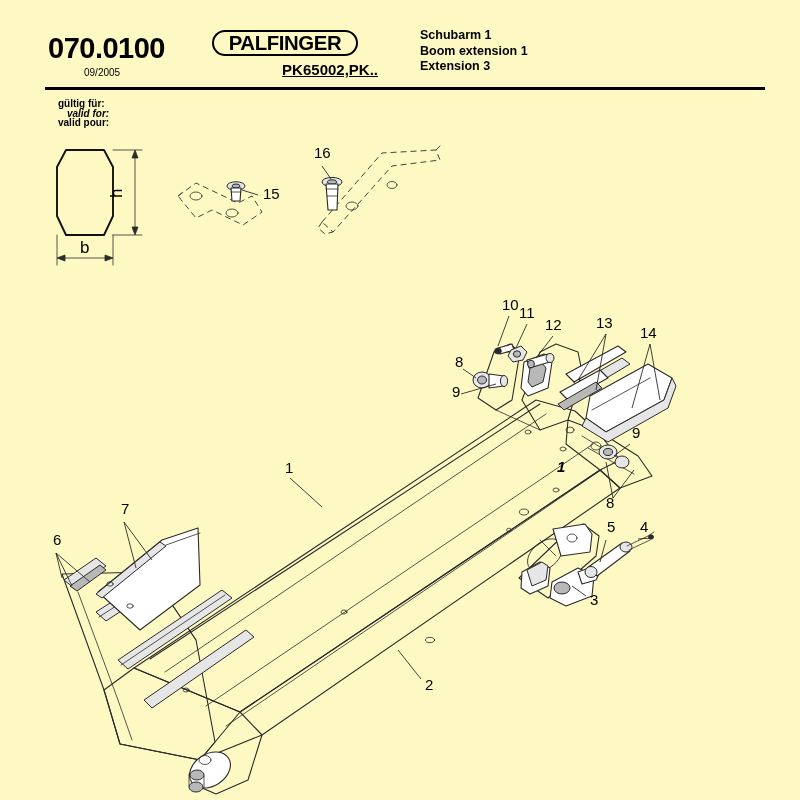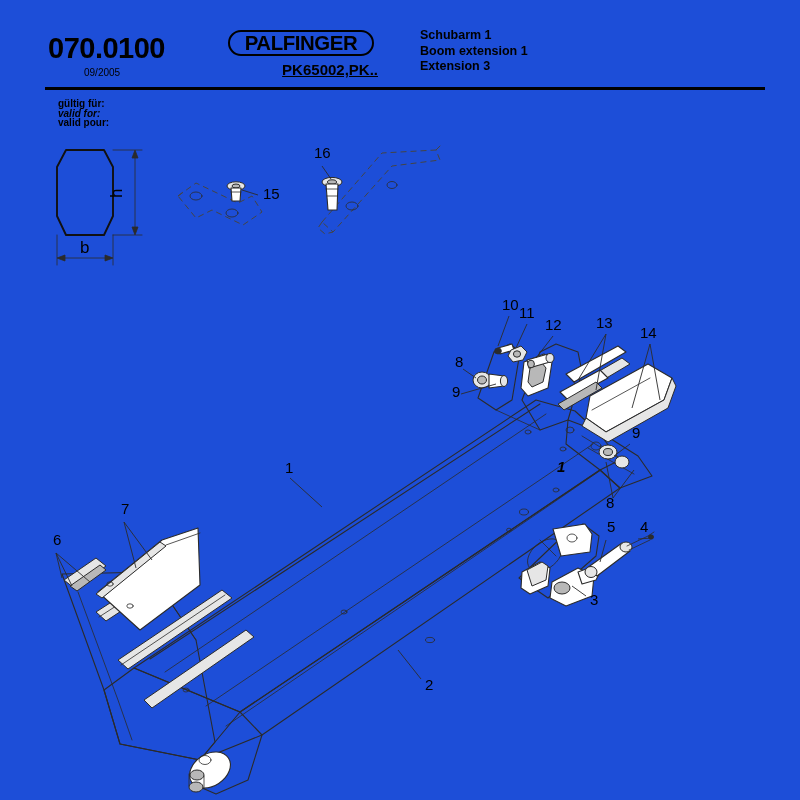--- a/index.html
+++ b/index.html
@@ -9,21 +9,21 @@
     background: #ffffff;
   }
   body {
     font-family: "Liberation Sans", sans-serif;
     color: #000000;
   }
   #page {
     position: relative;
     width: 800px;
     height: 800px;
-    background: #1d4ed8;
+    background: #fef9c3;
     overflow: hidden;
   }
 
   
   #header {
     position: absolute;
     left: 0; top: 0;
     width: 800px; height: 90px;
   }
   .doc-number {
@@ -36,21 +36,21 @@
   }
   .doc-date {
     position: absolute;
     left: 84px; top: 68px;
     font-size: 10px;
     font-weight: normal;
     line-height: 1;
   }
   .logo-wrap {
     position: absolute;
-    left: 228px; top: 30px;
+    left: 212px; top: 30px;
     width: 150px; height: 28px;
   }
   .logo-box {
     position: absolute;
     left: 0; top: 0;
     width: 146px; height: 26px;
     border: 2px solid #000;
     border-radius: 13px / 13px;
     box-sizing: border-box;
   }
@@ -91,21 +91,21 @@
   }
 
   
   .valid-labels {
     position: absolute;
     left: 58px; top: 99px;
     font-size: 10px;
     font-weight: bold;
     line-height: 9.5px;
   }
-  .valid-labels .it { font-style: italic; font-weight: bold; }
+  .valid-labels .it { font-style: italic; font-weight: bold; text-align: right; }
   .valid-models {
     position: absolute;
     left: 113px; top: 110px;
     font-size: 20px;
     font-weight: bold;
     letter-spacing: -0.3px;
     line-height: 1;
   }
 
   

